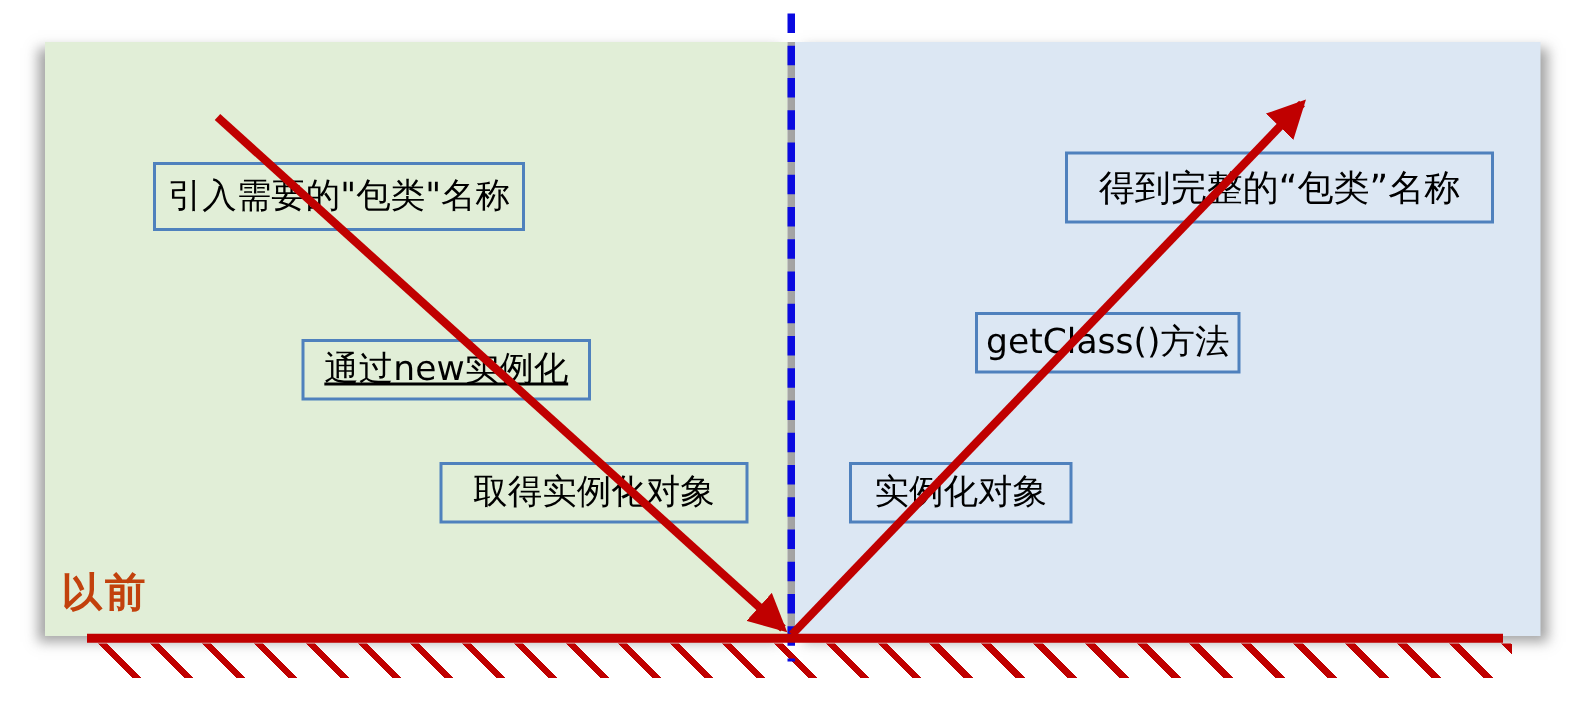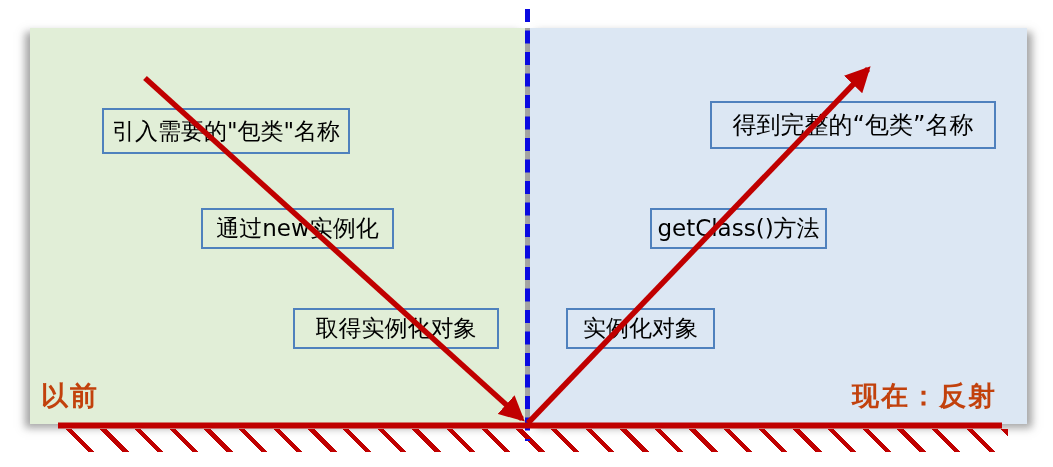--- a/index.html
+++ b/index.html
@@ -40,29 +40,28 @@
 
 <div class="stage">
 
   <div class="panel panel-left"></div>
   <div class="divider"></div>
   <div class="panel panel-right"></div>
 
   <div class="hatch"></div>
 
   <div class="label-box" style="left:102px;top:108px;width:244px;height:42px;">引入需要的"包类"名称</div>
-  <div class="label-box" style="left:201px;top:208px;width:189px;height:37px;">通过new实例化</div>
+  <div class="label-box" style="left:201px;top:226px;width:189px;height:37px;text-decoration:underline;">通过new实例化</div>
   <div class="label-box" style="left:293px;top:308px;width:202px;height:37px;">取得实例化对象</div>
 
   <div class="label-box" style="left:710px;top:101px;width:282px;height:44px;font-size:24px;">得到完整的“包类”名称</div>
   <div class="label-box" style="left:650px;top:208px;width:173px;height:37px;">getClass()方法</div>
   <div class="label-box" style="left:566px;top:308px;width:145px;height:37px;">实例化对象</div>
 
   <div class="era-label" style="left:41px;top:382px;">以前</div>
-  <div class="era-label" style="left:852px;top:382px;">现在：反射</div>
 
   <svg class="overlay" width="1053" height="467" viewBox="0 0 1053 467">
     <defs>
       <marker id="arrowhead" viewBox="0 0 10 10" refX="8.5" refY="5" markerWidth="4.6" markerHeight="4.6" orient="auto-start-reverse">
         <path d="M0,0 L10,5 L0,10 z" fill="#c00000"></path>
       </marker>
     </defs>
 
     <line x1="527.5" y1="9" x2="527.5" y2="441" stroke="#0a0ae0" stroke-width="5" stroke-dasharray="13 8.5"></line>
 

